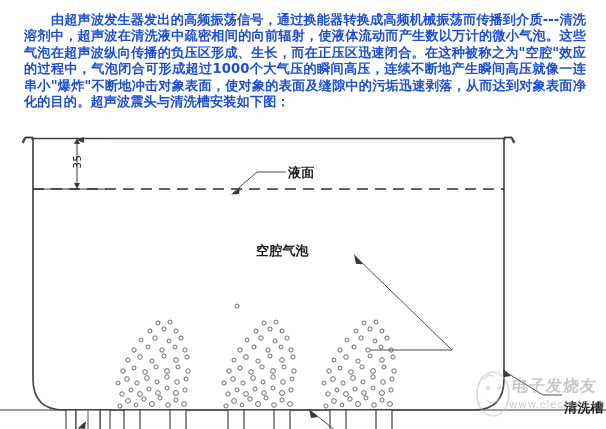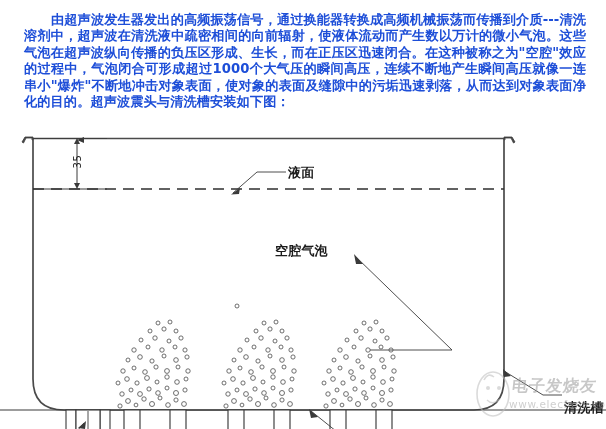--- a/index.html
+++ b/index.html
@@ -377,21 +377,21 @@
         <path d="M359,318 L424,403 L442,403" fill="none" stroke="#3a3a3a" stroke-width="0.9"></path>
         <path d="M357,316 L365,325 L358,326 Z" fill="#3a3a3a"></path>
       </g>
 
     </svg>
 
     <div class="dim-label" style="left:62px; top:38px; width:30px; text-align:center;">35</div>
 
     <div class="fig-label" style="left:288px; top:46px;">液面</div>
 
-    <div class="fig-label" style="left:256px; top:124px;margin-left:19px;">空腔气泡</div>
+    <div class="fig-label" style="left:256px; top:124px;">空腔气泡</div>
 
     <div class="fig-label" style="left:564px; top:281px;">清洗槽</div>
 
   </div>
 
   <div class="watermark">
     <svg width="130" height="61" viewBox="0 0 130 61">
       <ellipse cx="17" cy="26" rx="16" ry="22" fill="none" stroke="#bdbdbd" stroke-width="1.6"></ellipse>
       <path d="M8,12 Q12,4 18,9" fill="none" stroke="#bdbdbd" stroke-width="1.6"></path>
       <circle cx="12" cy="20" r="2" fill="#bdbdbd"></circle>

